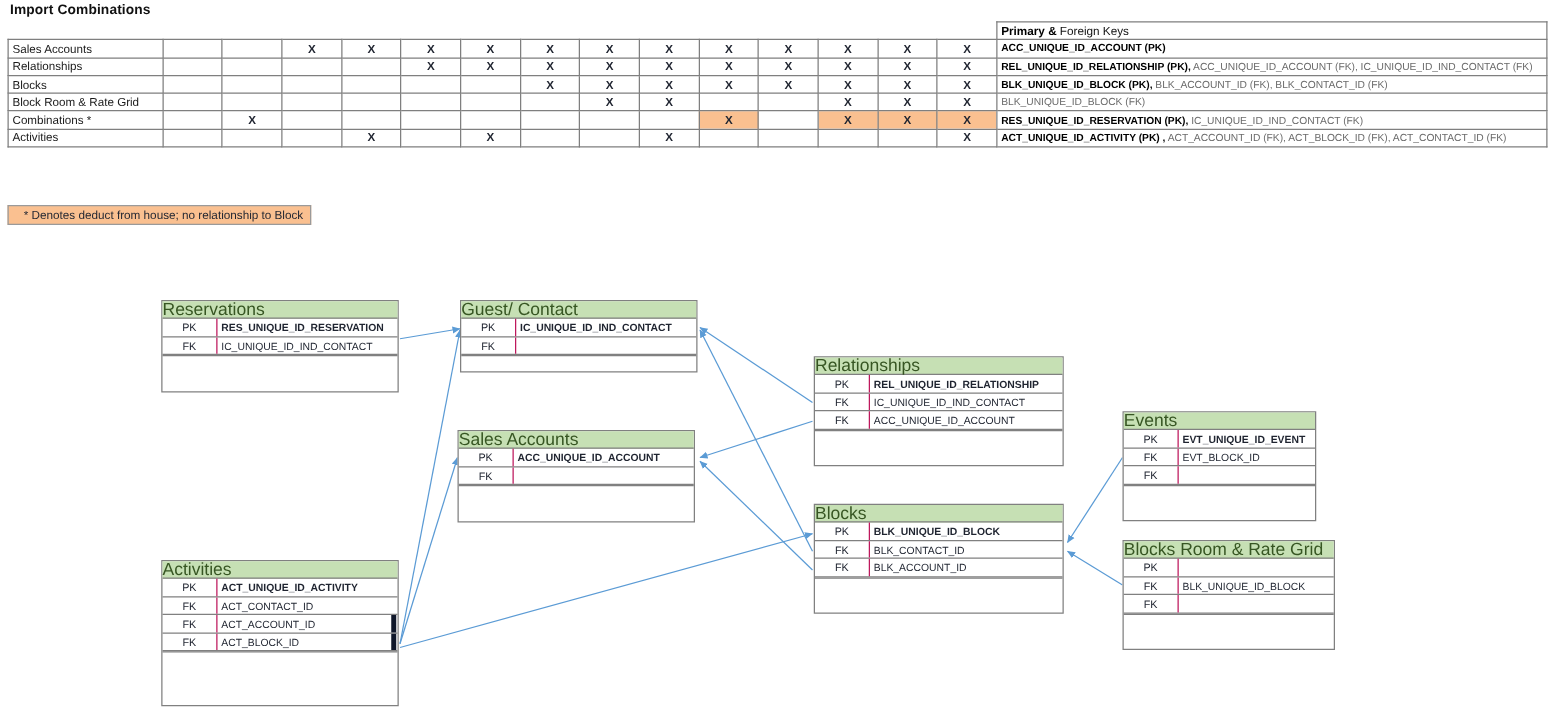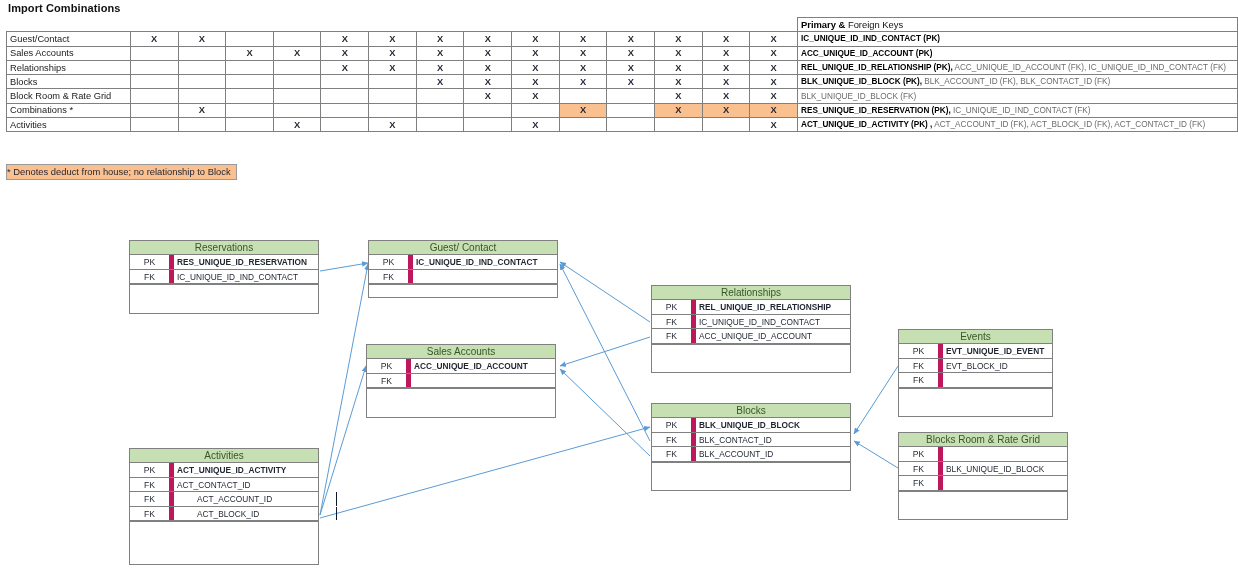--- a/index.html
+++ b/index.html
@@ -52,71 +52,70 @@
   #matrix td.keys b{color:#000;font-weight:bold;}
   #matrix tr.head td.blank{border:none;background:transparent;}
   #matrix tr.head td.spacer{border:none;background:transparent;}
 
   
   #legend{
     position:absolute;left:6px;top:164px;
     background:#fac090;
     border:1px solid #9a9a9a;
     font-size:9.4px;
-    padding:1px 5px 2px 0;
+    padding:1px 5px 2px 12px;
     color:#1f2430;
     white-space:nowrap;
   }
 
   
   #er{position:absolute;left:0;top:0;width:1238px;height:574px;}
   #wires{position:absolute;left:0;top:0;width:1238px;height:574px;pointer-events:none;}
 
   .ent{
     position:absolute;
     border:1px solid #808080;
     background:#fff;
     box-sizing:border-box;
     box-shadow:0 0 0 0 transparent;
   }
   .ent .ehead{
     background:#c6e0b4;
     border-bottom:1px solid #808080;
-    text-align:center;
-    font-size:10px;
+    font-size:14px;
     color:#375623;
     height:13px;line-height:13px;
     white-space:nowrap;
   }
   .ent .erow{
     display:flex;
     height:14.5px;
     border-bottom:1px solid #808080;
     box-sizing:border-box;
   }
   .ent .erow:last-of-type{border-bottom:none;}
   .ent .k{
     width:44px;flex:0 0 44px;
     text-align:center;
     font-size:8.6px;line-height:14.5px;
-    border-right:5px solid #be185d;
+    border-right:1px solid #be185d;
     color:#1f2430;
     box-sizing:border-box;
   }
   .ent .v{
     flex:1 1 auto;
     font-size:8.3px;line-height:14.5px;
     padding-left:3px;
     color:#1f2430;
     white-space:nowrap;
     overflow:hidden;
     box-sizing:border-box;
   }
   .ent .v.pk{font-weight:bold;}
-  .ent .v.split{border-right:1px solid #0f172a;flex:0 0 auto;margin-left:20px;}
+  .ent .v.split{border-right:4px solid #0f172a;flex:0 0 auto;}
   .ent .extra{flex:1 1 auto;}
   .ent .pad{
     height:24px;
     border-top:1px solid #808080;
     box-sizing:border-box;
   }
 </style>
 </head>
 <body>
 
@@ -136,38 +135,20 @@
           <td class="cell spacer"></td>
           <td class="cell spacer"></td>
           <td class="cell spacer"></td>
           <td class="cell spacer"></td>
           <td class="cell spacer"></td>
           <td class="cell spacer"></td>
           <td class="cell spacer"></td>
           <td class="cell spacer"></td>
           <td class="cell spacer"></td>
           <td class="keys"><b>Primary &amp;</b> Foreign Keys</td>
-        </tr>
-        <tr>
-          <td class="rowlab">Guest/Contact</td>
-          <td class="cell">X</td>
-          <td class="cell">X</td>
-          <td class="cell"></td>
-          <td class="cell"></td>
-          <td class="cell">X</td>
-          <td class="cell">X</td>
-          <td class="cell">X</td>
-          <td class="cell">X</td>
-          <td class="cell">X</td>
-          <td class="cell">X</td>
-          <td class="cell">X</td>
-          <td class="cell">X</td>
-          <td class="cell">X</td>
-          <td class="cell">X</td>
-          <td class="keys"><b>IC_UNIQUE_ID_IND_CONTACT (PK)</b></td>
         </tr>
         <tr>
           <td class="rowlab">Sales Accounts</td>
           <td class="cell"></td>
           <td class="cell"></td>
           <td class="cell">X</td>
           <td class="cell">X</td>
           <td class="cell">X</td>
           <td class="cell">X</td>
           <td class="cell">X</td>

